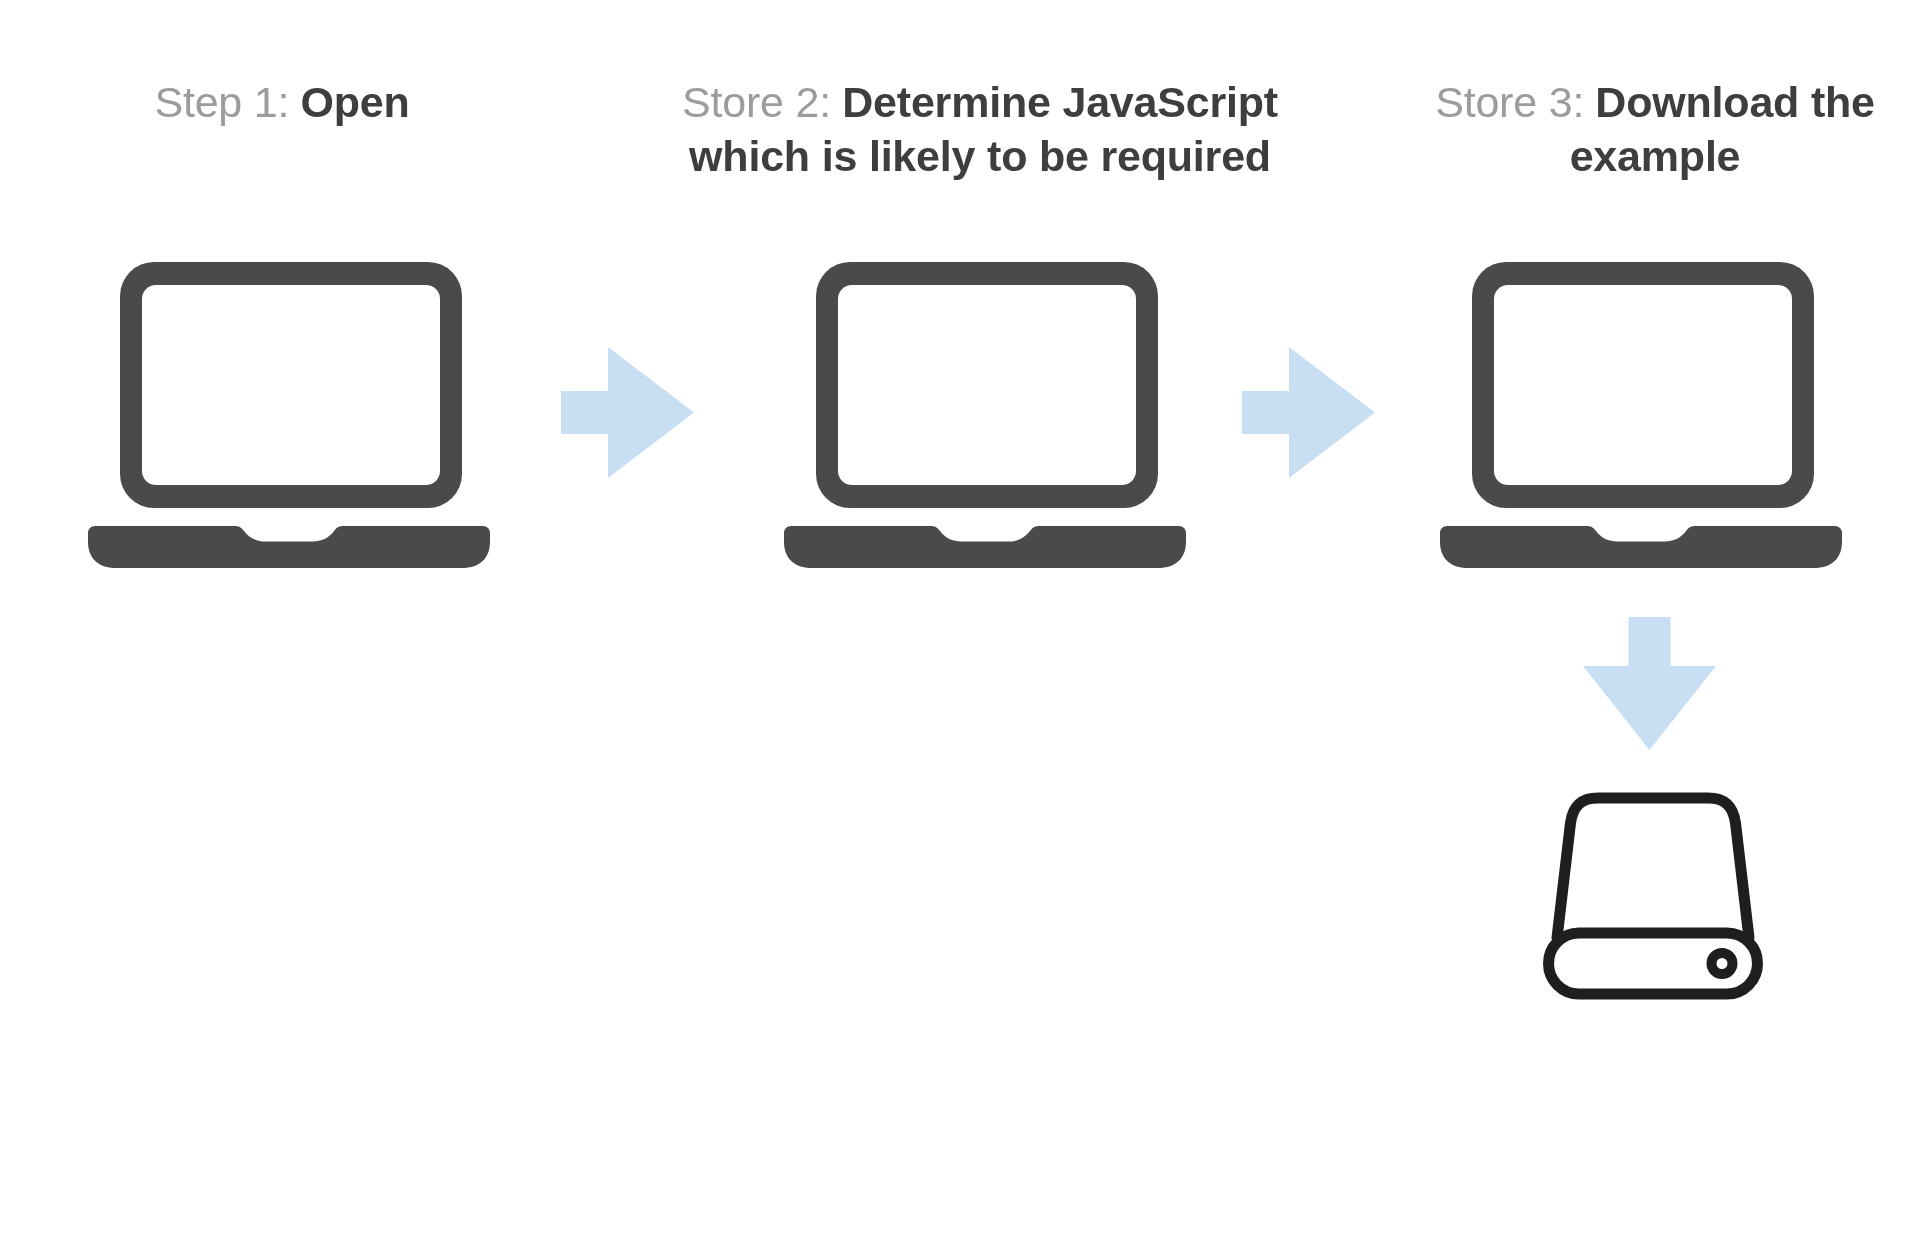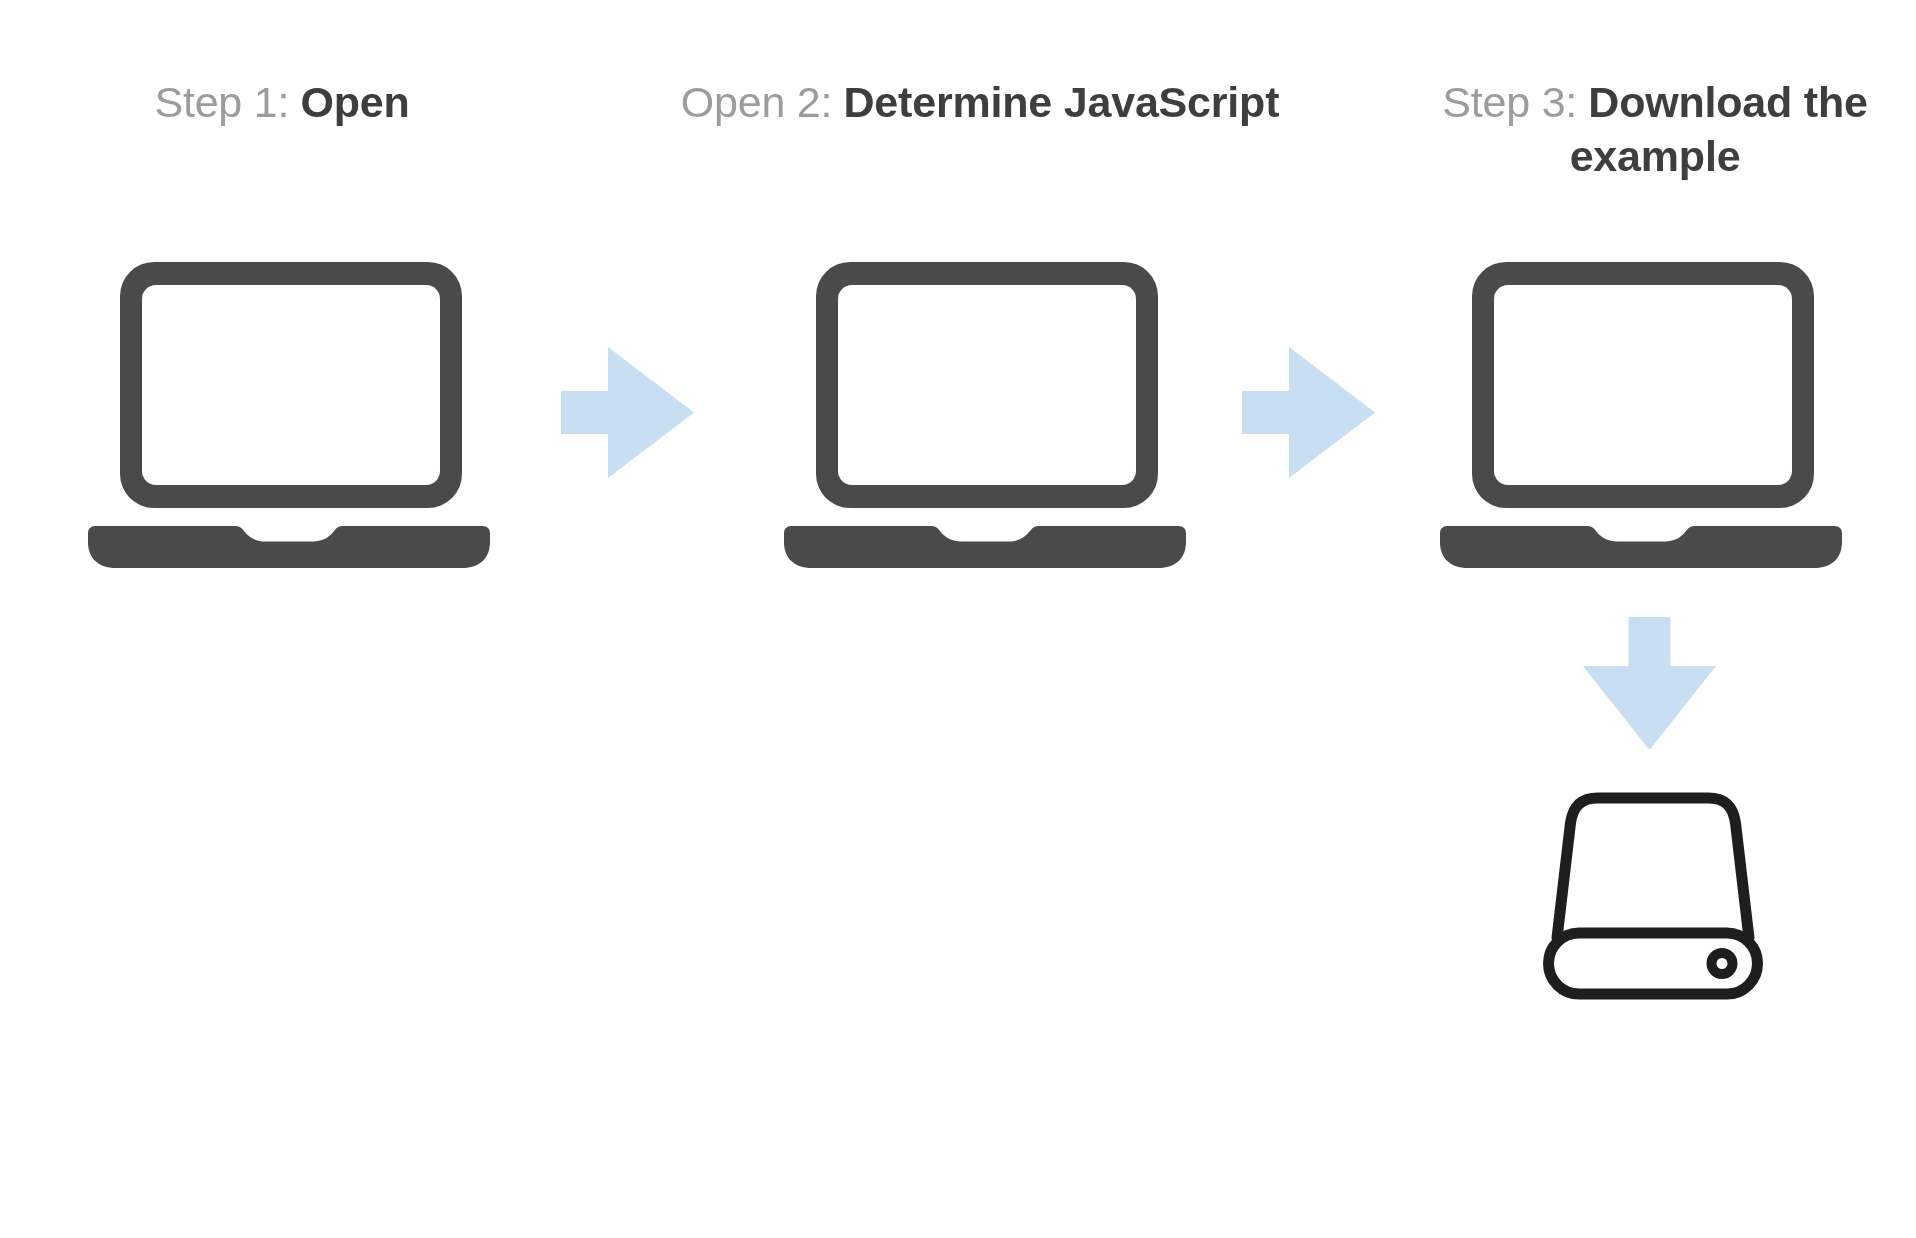--- a/index.html
+++ b/index.html
@@ -56,25 +56,26 @@
         <circle cx="179" cy="171.5" r="10.5" fill="#ffffff" stroke="var(--c-drive,#1e1e1e)" stroke-width="10"></circle>
       </symbol>
     </defs>
   </svg>
 
   <div class="step-text" style="left:282px; top:75px">
     <span class="lbl">Step 1:</span><span class="ttl">Open</span><br>
   </div>
 
   <div class="step-text" style="left:980px; top:75px">
-    <span class="lbl">Open 2:</span><span class="ttl">Determine JavaScript</span><br>
+    <span class="lbl">Store 2:</span><span class="ttl">Determine JavaScript</span><br>
+    <span class="ttl">which is likely to be required</span>
   </div>
 
   <div class="step-text" style="left:1655px; top:75px">
-    <span class="lbl">Step 3:</span><span class="ttl">Download the</span><br>
+    <span class="lbl">Store 3:</span><span class="ttl">Download the</span><br>
     <span class="ttl">example</span>
   </div>
 
 
   <svg class="icon" style="left:88px; top:262px" width="402" height="306">
       <use href="#sym-laptop"></use>
     </svg>
 
   <svg class="icon" style="left:784px; top:262px" width="402" height="306">
       <use href="#sym-laptop"></use>

